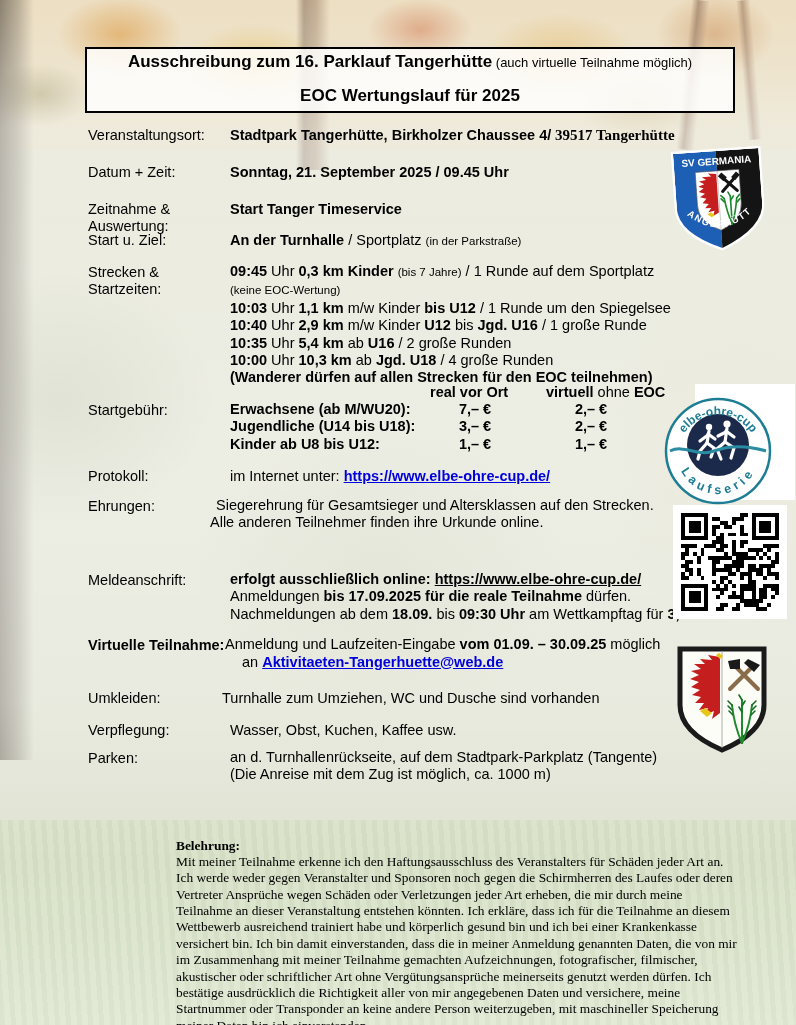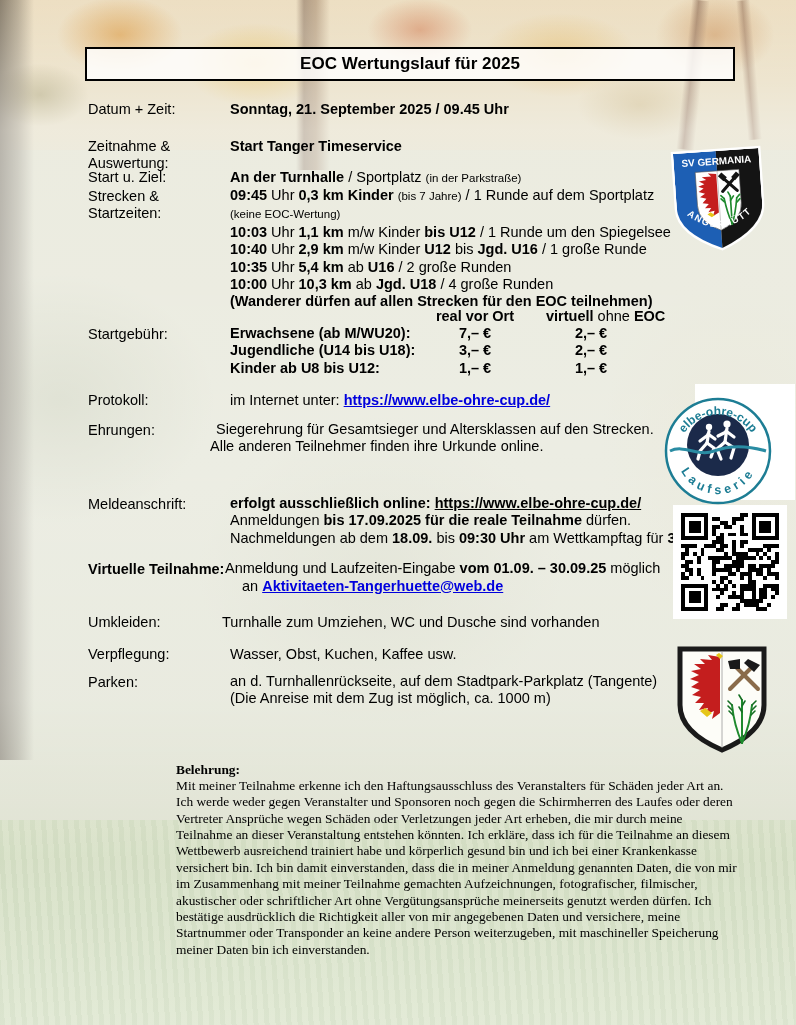--- a/index.html
+++ b/index.html
@@ -37,37 +37,37 @@
     background:linear-gradient(90deg,transparent,rgba(120,78,50,.5) 6px,transparent);transform:rotate(-5deg);}
   .haze{position:absolute;left:0;top:0;width:796px;height:1025px;
     background:linear-gradient(180deg,rgba(255,255,255,.15) 0,rgba(255,255,255,.5) 130px,
       rgba(255,255,255,.55) 480px,rgba(255,255,255,.5) 700px,rgba(255,255,255,.3) 860px,rgba(255,255,255,.4) 1025px);}
   
   .content{position:absolute;left:0;top:0;width:796px;height:1025px;font-size:14.5px;line-height:18px;}
   .title-box{margin:47px 0 0 85px;width:630px;border:2px solid #000;
     background:rgba(255,255,255,.82);text-align:center;padding:4px 8px 6px 8px;}
   .t1{font-size:17px;font-weight:bold;white-space:nowrap;}
   .t1 .note{font-size:13px;font-weight:normal;}
-  .t2{font-size:17px;font-weight:bold;margin-top:2px;}
+  .t2{font-size:17px;font-weight:bold;margin-top:15px;}
   .main{padding-left:88px;}
   .row{display:grid;grid-template-columns:142px 1fr;align-items:start;}
   .label{white-space:pre-line;line-height:16.5px;padding-top:1px;}
   .label.bold{font-weight:bold;}
   .value{white-space:nowrap;}
   .vline{white-space:nowrap;}
   .sched-line{white-space:nowrap;line-height:17.4px;}
   .seg-b{font-weight:bold;}
   .seg-sm{font-size:11.5px;}
   .seg-bserif{font-family:"Liberation Serif",serif;font-weight:bold;font-size:15px;}
   a.seg-link{color:#0000dd;font-weight:bold;text-decoration:underline;}
   a.seg-blink{color:#000;font-weight:bold;text-decoration:underline;}
   
   .fee-headline{margin-left:142px;display:grid;grid-template-columns:200px 90px 26px auto;
     line-height:17px;margin-top:-3px;}
-  .fee-c1h{font-weight:bold;text-align:center;white-space:nowrap;}
+  .fee-c1h{font-weight:bold;text-align:left;white-space:nowrap;}
   .fee-c2h{white-space:nowrap;}
   .fee-table{display:grid;grid-template-columns:200px 90px 26px 90px;line-height:17.4px;}
   .fee-cell-val{text-align:center;font-weight:bold;}
   
   .belehrung{margin:53px 56px 0 88px;font-family:"Liberation Serif",serif;font-size:13.4px;line-height:16.4px;}
   .belehrung .bhead{font-weight:bold;line-height:17px;}
   
   .badge{position:absolute;left:672px;top:146px;width:94px;height:106px;transform:rotate(-4deg);}
   .eoc{position:absolute;left:664px;top:384px;width:132px;height:122px;}
   .eoc .whitebox{position:absolute;left:31px;top:0;width:100px;height:116px;background:#fff;}
@@ -85,40 +85,45 @@
   <div class="bg-bottom"></div>
   <div class="trunk trunk-left"></div>
   <div class="trunk trunk-a"></div>
   <div class="trunk trunk-b"></div>
   <div class="trunk trunk-c"></div>
   <div class="haze"></div>
 
   <div class="content">
 
     <div class="title-box">
+      <div class="t1"><span>Ausschreibung zum 16. Parklauf Tangerhütte</span><span class="note"> (auch virtuelle Teilnahme möglich)</span></div>
       <div class="t2">EOC Wertungslauf für 2025</div>
     </div>
 
     <div class="main">
 
+      <div class="row" style="margin-top:13px">
+        <div class="label">Veranstaltungsort:</div>
+        <div class="value"><span class="seg-b">Stadtpark Tangerhütte, Birkholzer Chaussee 4/</span><span class="seg-bserif"> 39517 Tangerhütte</span></div>
+      </div>
       <div class="row" style="margin-top:19px">
         <div class="label">Datum + Zeit:</div>
         <div class="value"><span class="seg-b">Sonntag, 21. September 2025 / 09.45 Uhr</span></div>
       </div>
       <div class="row" style="margin-top:19px">
         <div class="label">Zeitnahme &amp;
 Auswertung:</div>
         <div class="value"><span class="seg-b">Start Tanger Timeservice</span></div>
       </div>
       <div class="row" style="margin-top:-3px">
         <div class="label">Start u. Ziel:</div>
         <div class="value"><span class="seg-b">An der Turnhalle</span><span> / Sportplatz </span><span class="seg-sm">(in der Parkstraße)</span></div>
       </div>
 
-      <div class="row" style="margin-top:0">
+      <div class="row" style="margin-top:13px">
         <div class="label">Strecken &amp;
 Startzeiten:</div>
         <div>
           <div class="sched-line"><span class="seg-b">09:45</span><span> Uhr </span><span class="seg-b">0,3 km Kinder </span><span class="seg-sm">(bis 7 Jahre)</span><span> / 1 Runde auf dem Sportplatz</span></div>
           <div class="sched-line"><span class="seg-sm">(keine EOC-Wertung)</span></div>
           <div class="sched-line"><span class="seg-b">10:03</span><span> Uhr </span><span class="seg-b">1,1 km</span><span> m/w Kinder </span><span class="seg-b">bis U12</span><span> / 1 Runde um den Spiegelsee</span></div>
           <div class="sched-line"><span class="seg-b">10:40</span><span> Uhr </span><span class="seg-b">2,9 km</span><span> m/w Kinder </span><span class="seg-b">U12</span><span> bis </span><span class="seg-b">Jgd. U16</span><span> / 1 große Runde</span></div>
           <div class="sched-line"><span class="seg-b">10:35</span><span> Uhr </span><span class="seg-b">5,4 km</span><span> ab </span><span class="seg-b">U16</span><span> / 2 große Runden</span></div>
           <div class="sched-line"><span class="seg-b">10:00</span><span> Uhr </span><span class="seg-b">10,3 km</span><span> ab </span><span class="seg-b">Jgd. U18</span><span> / 4 große Runden</span></div>
           <div class="sched-line"><span class="seg-b">(Wanderer dürfen auf allen Strecken für den EOC teilnehmen)</span></div>

